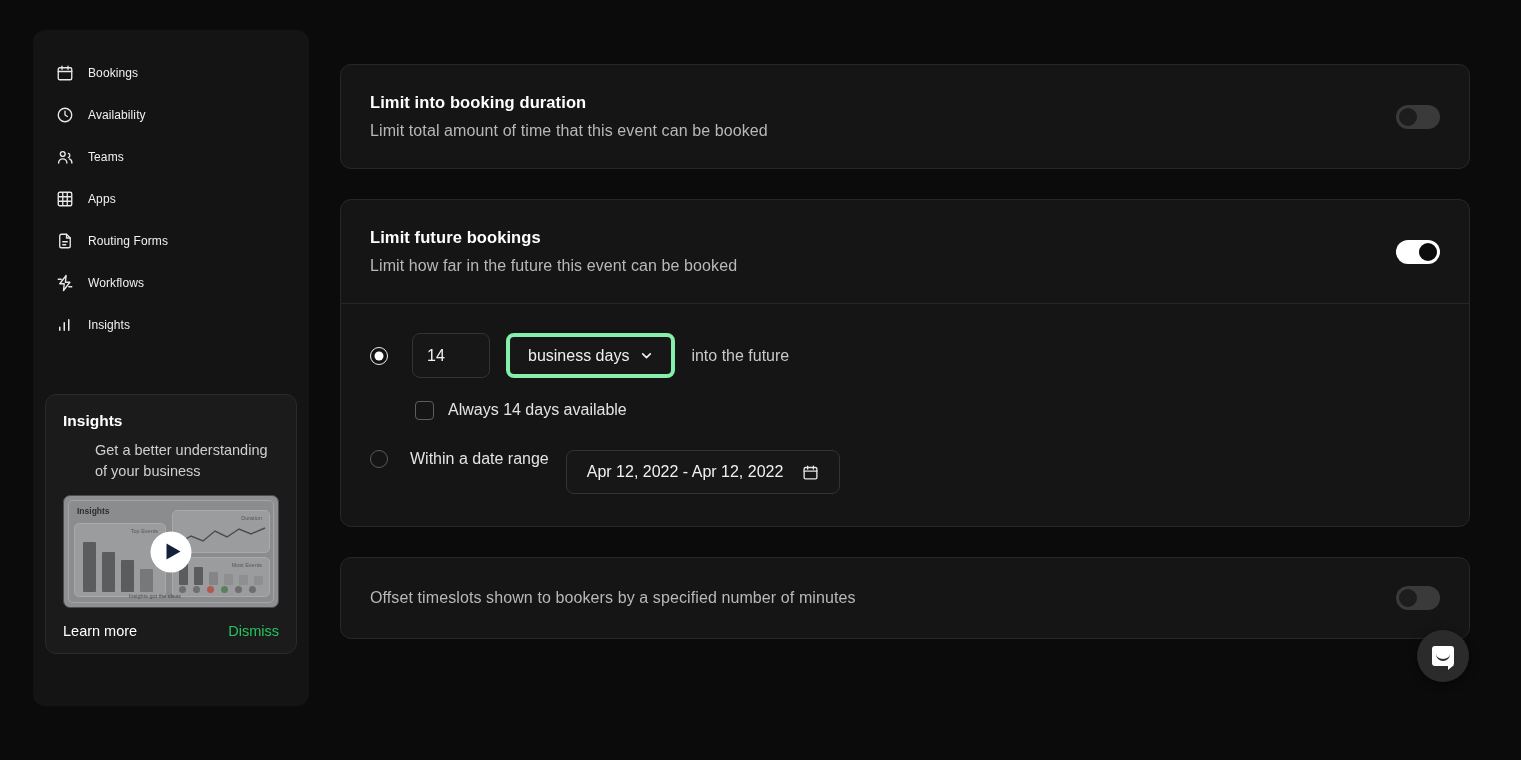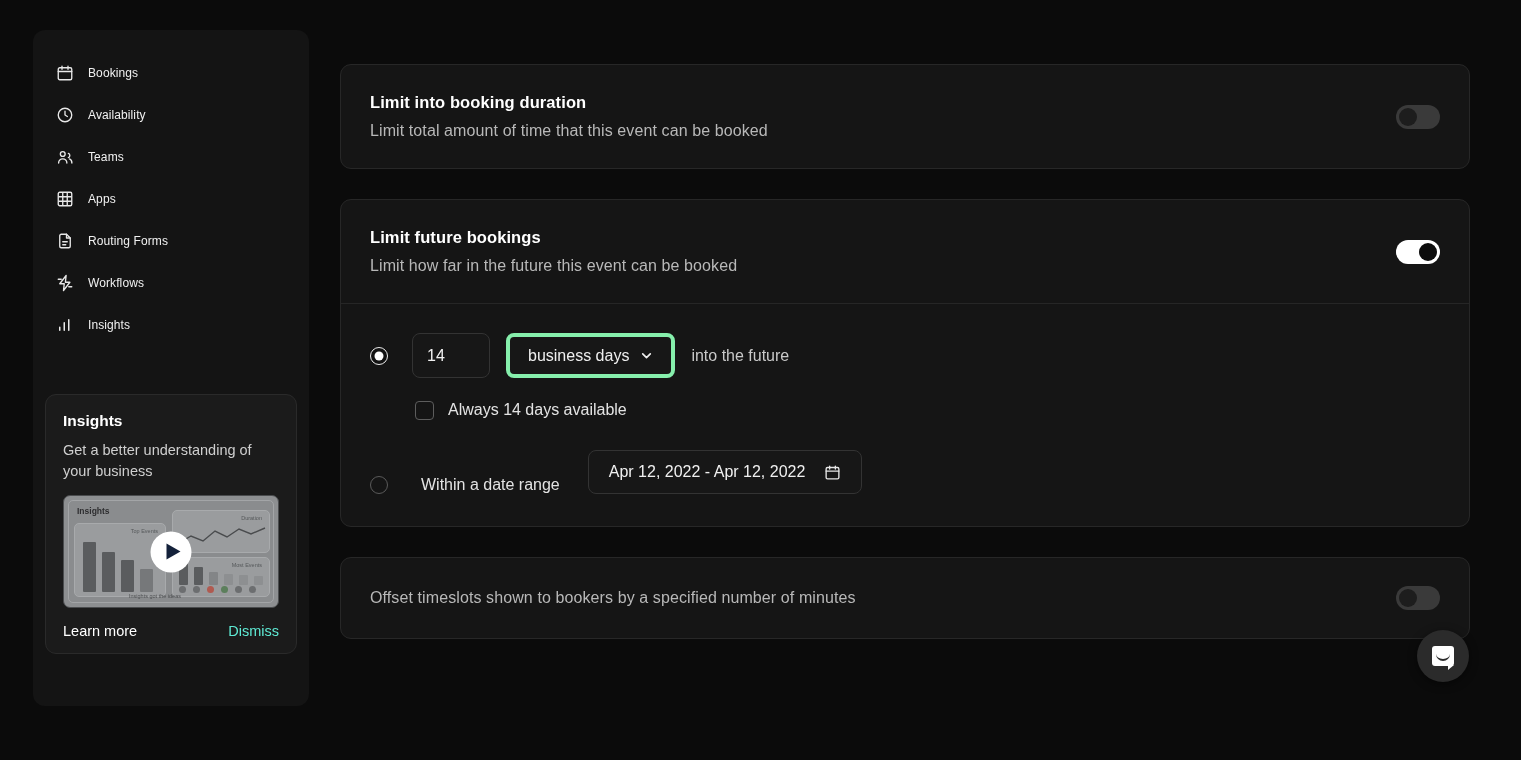--- a/index.html
+++ b/index.html
@@ -79,20 +79,21 @@
     font-weight: bold;
     color: #ffffff;
     margin-bottom: 10px;
   }
 
   .promo-desc {
     font-size: 14.5px;
     line-height: 1.42;
     color: #cfcfcf;
     margin-bottom: 14px;
+    margin-left: 32px;
   }
 
   .promo-thumb {
     position: relative;
     width: 216px;
     height: 113px;
     border-radius: 7px;
     overflow: hidden;
     background: #8d8f91;
     border: 1px solid #4a4c4e;
@@ -168,21 +169,21 @@
     display: flex;
     justify-content: space-between;
     align-items: flex-end;
     margin-top: 15px;
   }
   .promo-link {
     font-size: 14.5px;
     color: #ffffff;
     cursor: pointer;
   }
-  .promo-link.muted { color: #5eead4; margin-left: 36px; }
+  .promo-link.muted { color: #22c55e; margin-left: 36px; }
 
   
   .main {
     position: absolute;
     left: 340px;
     top: 64px;
     width: 1130px;
   }
 
   .card {
@@ -331,22 +332,22 @@
     background: transparent;
     cursor: pointer;
   }
   .check-label {
     font-size: 16px;
     color: #e3e3e3;
   }
 
   .range-row {
     display: flex;
-    align-items: flex-end;
-    gap: 11px;
+    align-items: flex-start;
+    gap: 0;
     margin-top: 30px;
   }
   .range-label {
     font-size: 16px;
     color: #e3e3e3;
     margin-left: 22px;
   }
   .date-box {
     height: 44px;
     background: #171717;

